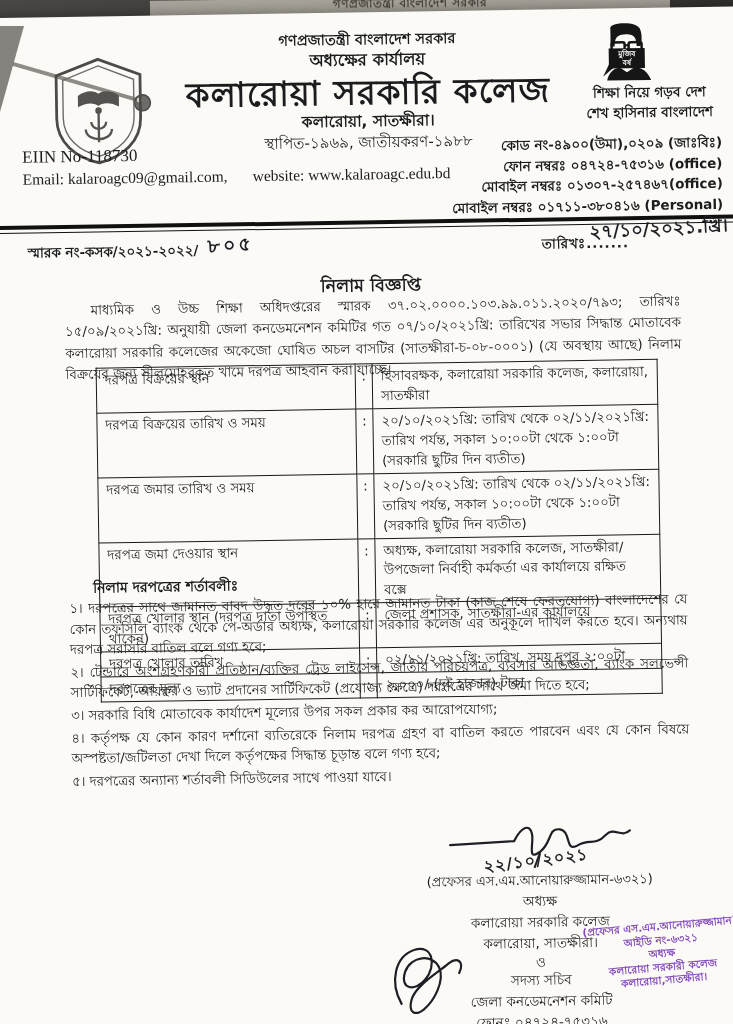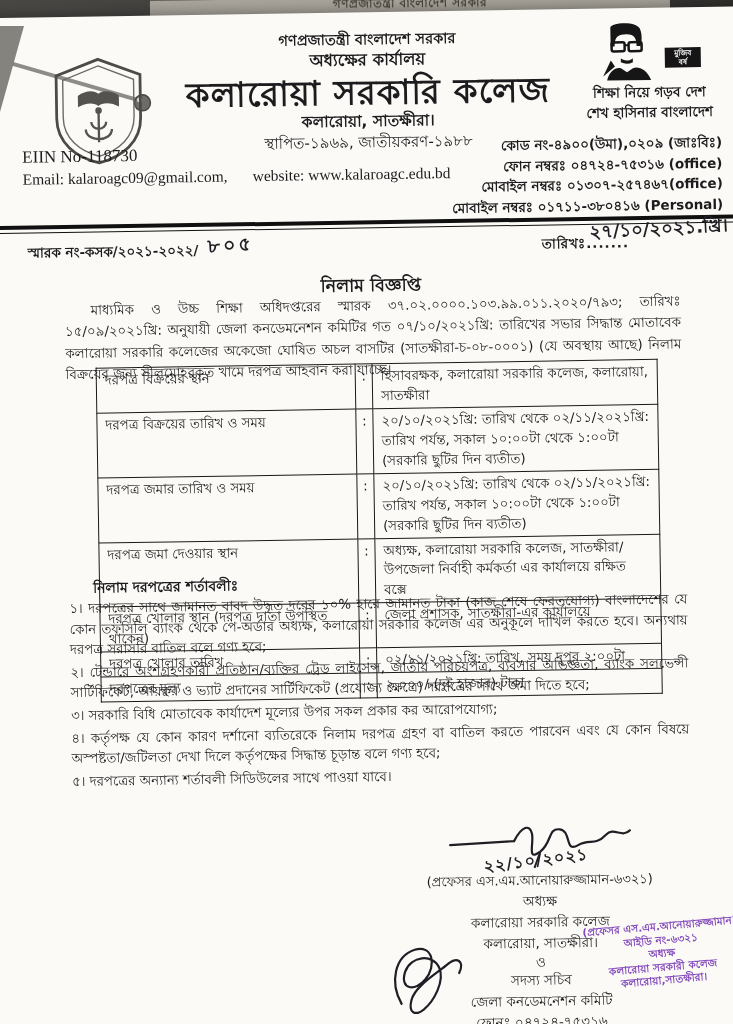--- a/index.html
+++ b/index.html
@@ -36,21 +36,21 @@
   .college-name{top:60px;font-size:34px;font-weight:bold;letter-spacing:1px;}
   .location-line{top:103px;font-size:15.5px;font-weight:bold;}
   .established-line{top:124px;font-size:15px;}
   .eiin{left:20px;top:136px;font-size:17px;font-family:"Liberation Serif","DejaVu Serif",serif;}
   .email-line{left:20px;top:159px;font-size:15.5px;font-family:"Liberation Serif","DejaVu Serif",serif;}
   .website-line{left:250px;top:159px;font-size:15.5px;font-family:"Liberation Serif","DejaVu Serif",serif;}
   .logo-box{left:50px;top:46px;width:94px;height:110px;}
   .pin-line{left:8px;top:46px;width:150px;height:60px;}
   .mujib-box{left:596px;top:20px;width:62px;height:60px;}
   .mujib-label{
-    left:664px;top:46px;width:32px;padding:1px 2px;background:#151515;color:#fff;
+    left:608px;top:46px;width:32px;padding:1px 2px;background:#151515;color:#fff;
     font-size:7.5px;line-height:9px;text-align:center;font-weight:bold;
   }
   .slogan1{left:566px;top:80px;width:164px;text-align:center;font-size:13.5px;font-weight:600;}
   .slogan2{left:560px;top:100px;width:176px;text-align:center;font-size:13.5px;font-weight:600;}
   .contacts{left:420px;top:131px;width:300px;text-align:right;font-size:13.5px;font-weight:600;line-height:20.5px;}
   .rule{left:-20px;top:214px;width:780px;border-top:4px solid #101010;}
   .rule2{left:-20px;top:221px;width:780px;border-top:1.5px solid #101010;}
   
   .memo-label{left:24px;top:231px;font-size:13.5px;font-weight:bold;}
   .memo-hand{left:204px;top:222px;font-size:19px;font-weight:bold;transform:rotate(-3deg);color:#23232b;letter-spacing:3px;}

